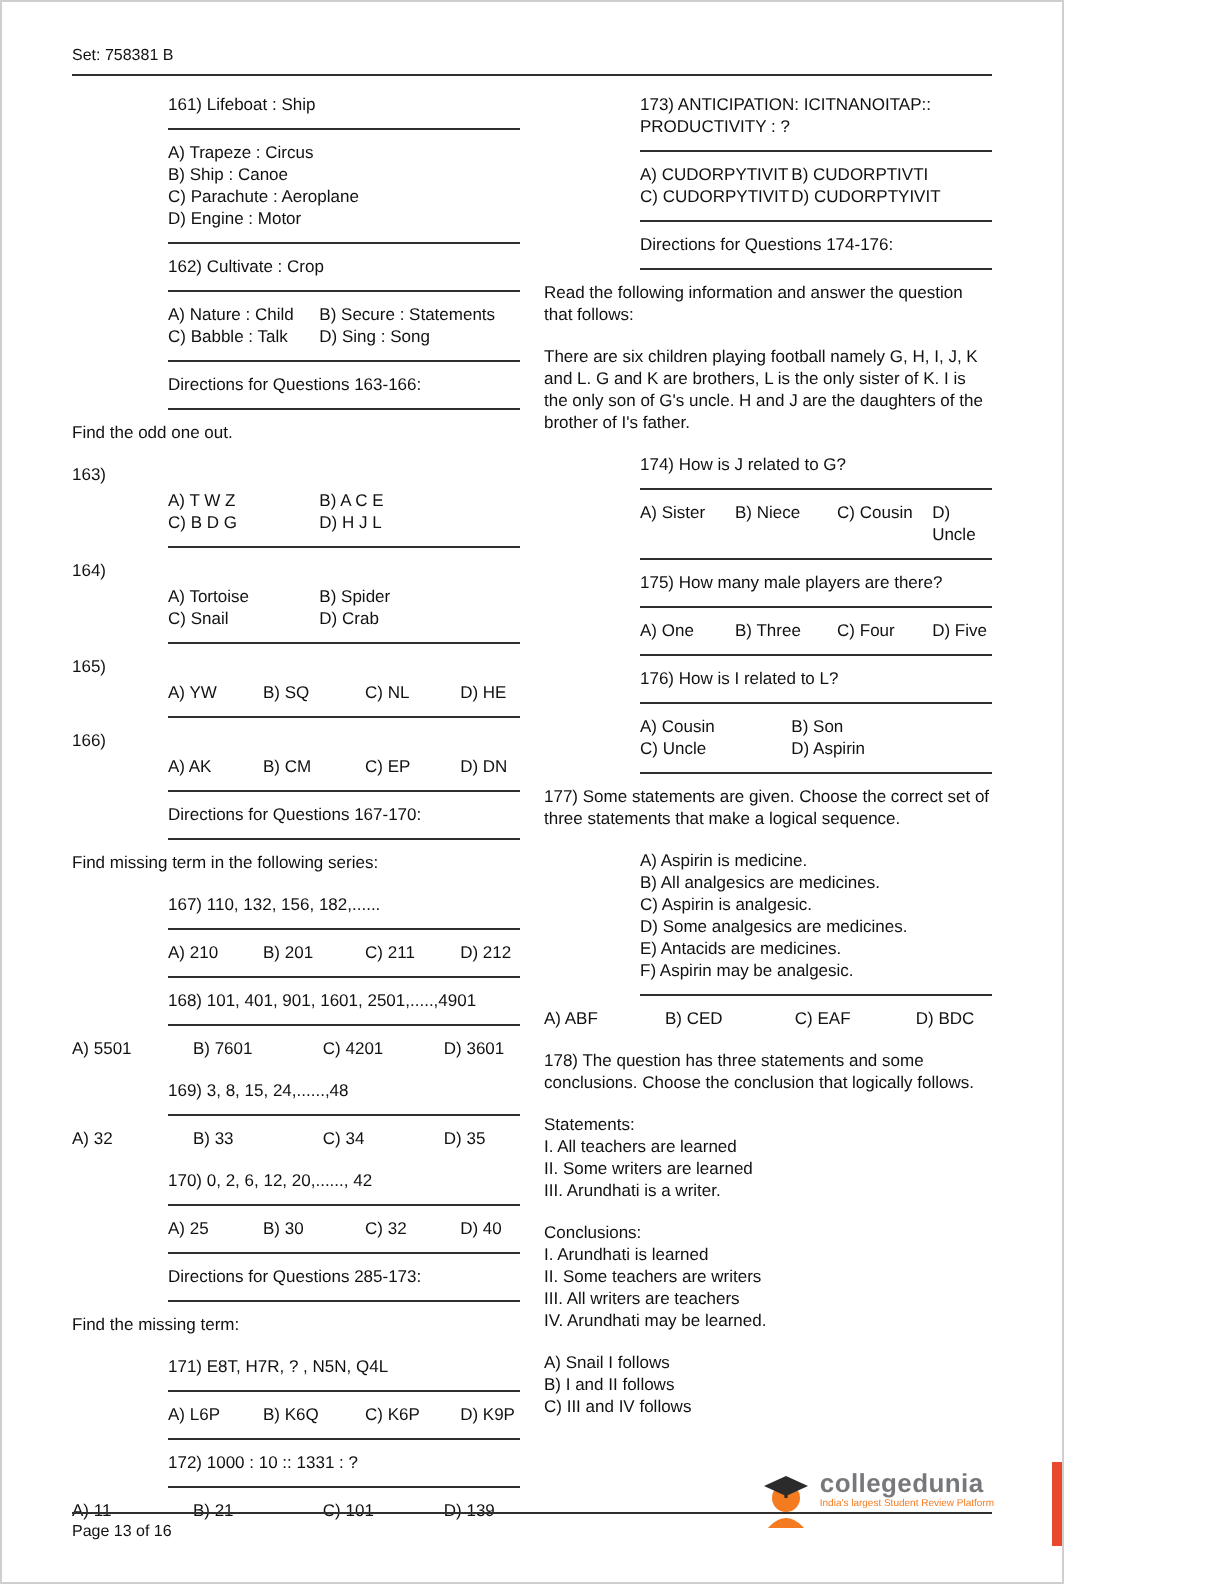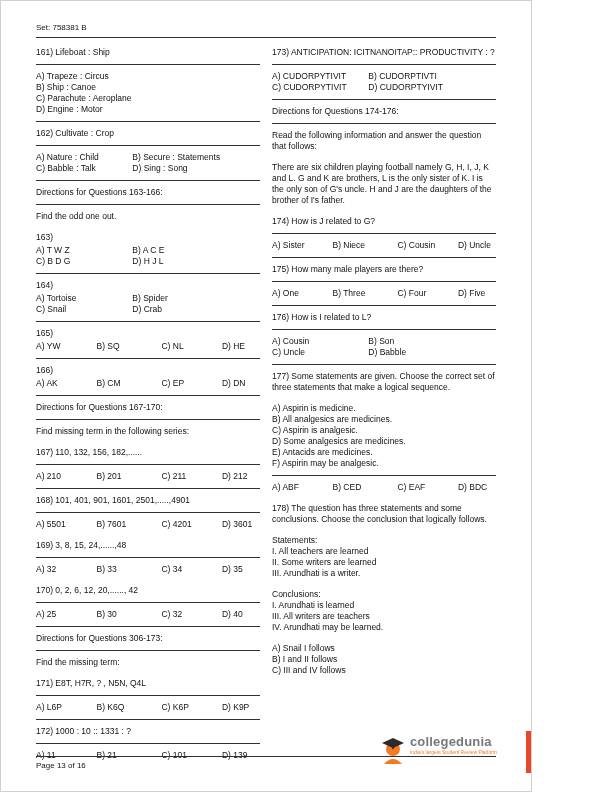--- a/index.html
+++ b/index.html
@@ -19,21 +19,21 @@
   .set-label { font-size:8px; line-height:10px; }
   .header .hrule { margin-top:4px; }
 
   .content {
     position:absolute; top:46px; left:35px; right:35px;
     display:flex; gap:12px;
   }
   .col { flex:1; min-width:0; }
 
   .block { margin-bottom:2px; }
-  .block.ruled { border-bottom:1px solid #2f2f2f; padding-bottom:6px; margin-bottom:6px; }
+  .block.ruled { border-bottom:1px solid #2f2f2f; padding-bottom:6px; margin-bottom:6px;margin-left:48px; }
   .block.gapped { margin-bottom:10px; }
   .line, .opt { line-height:11px; }
   .t-para .line { line-height:11px; }
   .t-options.cols2 { display:grid; grid-template-columns:43% 57%; }
   .t-options.cols4 { display:grid; grid-template-columns:27% 29% 27% 17%; }
 
   .footer { position:absolute; left:35px; right:35px; bottom:20px; }
   .page-label { font-size:8px; line-height:10px; margin-top:4px; }
 
   .logo {
@@ -157,21 +157,21 @@
         <div class="block t-text ruled">
           <div class="line">170) 0, 2, 6, 12, 20,......, 42</div>
         </div>
         <div class="block t-options ruled cols4">
           <div class="opt">A) 25</div>
           <div class="opt">B) 30</div>
           <div class="opt">C) 32</div>
           <div class="opt">D) 40</div>
         </div>
         <div class="block t-text ruled">
-          <div class="line">Directions for Questions 306-173:</div>
+          <div class="line">Directions for Questions 285-173:</div>
         </div>
         <div class="block t-text gapped">
           <div class="line">Find the missing term:</div>
         </div>
         <div class="block t-text ruled">
           <div class="line">171) E8T, H7R, ? , N5N, Q4L</div>
         </div>
         <div class="block t-options ruled cols4">
           <div class="opt">A) L6P</div>
           <div class="opt">B) K6Q</div>
@@ -225,21 +225,21 @@
           <div class="opt">C) Four</div>
           <div class="opt">D) Five</div>
         </div>
         <div class="block t-text ruled">
           <div class="line">176) How is I related to L?</div>
         </div>
         <div class="block t-options ruled cols2">
           <div class="opt">A) Cousin</div>
           <div class="opt">B) Son</div>
           <div class="opt">C) Uncle</div>
-          <div class="opt">D) Babble</div>
+          <div class="opt">D) Aspirin</div>
         </div>
         <div class="block t-para gapped">
           <div class="line">177) Some statements are given. Choose the correct set of three statements that make a logical sequence.</div>
         </div>
         <div class="block t-text ruled">
           <div class="line">A) Aspirin is medicine.</div>
           <div class="line">B) All analgesics are medicines.</div>
           <div class="line">C) Aspirin is analgesic.</div>
           <div class="line">D) Some analgesics are medicines.</div>
           <div class="line">E) Antacids are medicines.</div>
@@ -256,20 +256,21 @@
         </div>
         <div class="block t-text gapped">
           <div class="line">Statements:</div>
           <div class="line">I. All teachers are learned</div>
           <div class="line">II. Some writers are learned</div>
           <div class="line">III. Arundhati is a writer.</div>
         </div>
         <div class="block t-text gapped">
           <div class="line">Conclusions:</div>
           <div class="line">I. Arundhati is learned</div>
+          <div class="line">II. Some teachers are writers</div>
           <div class="line">III. All writers are teachers</div>
           <div class="line">IV. Arundhati may be learned.</div>
         </div>
         <div class="block t-text">
           <div class="line">A) Snail I follows</div>
           <div class="line">B) I and II follows</div>
           <div class="line">C) III and IV follows</div>
         </div>
       </div>
   </div>

